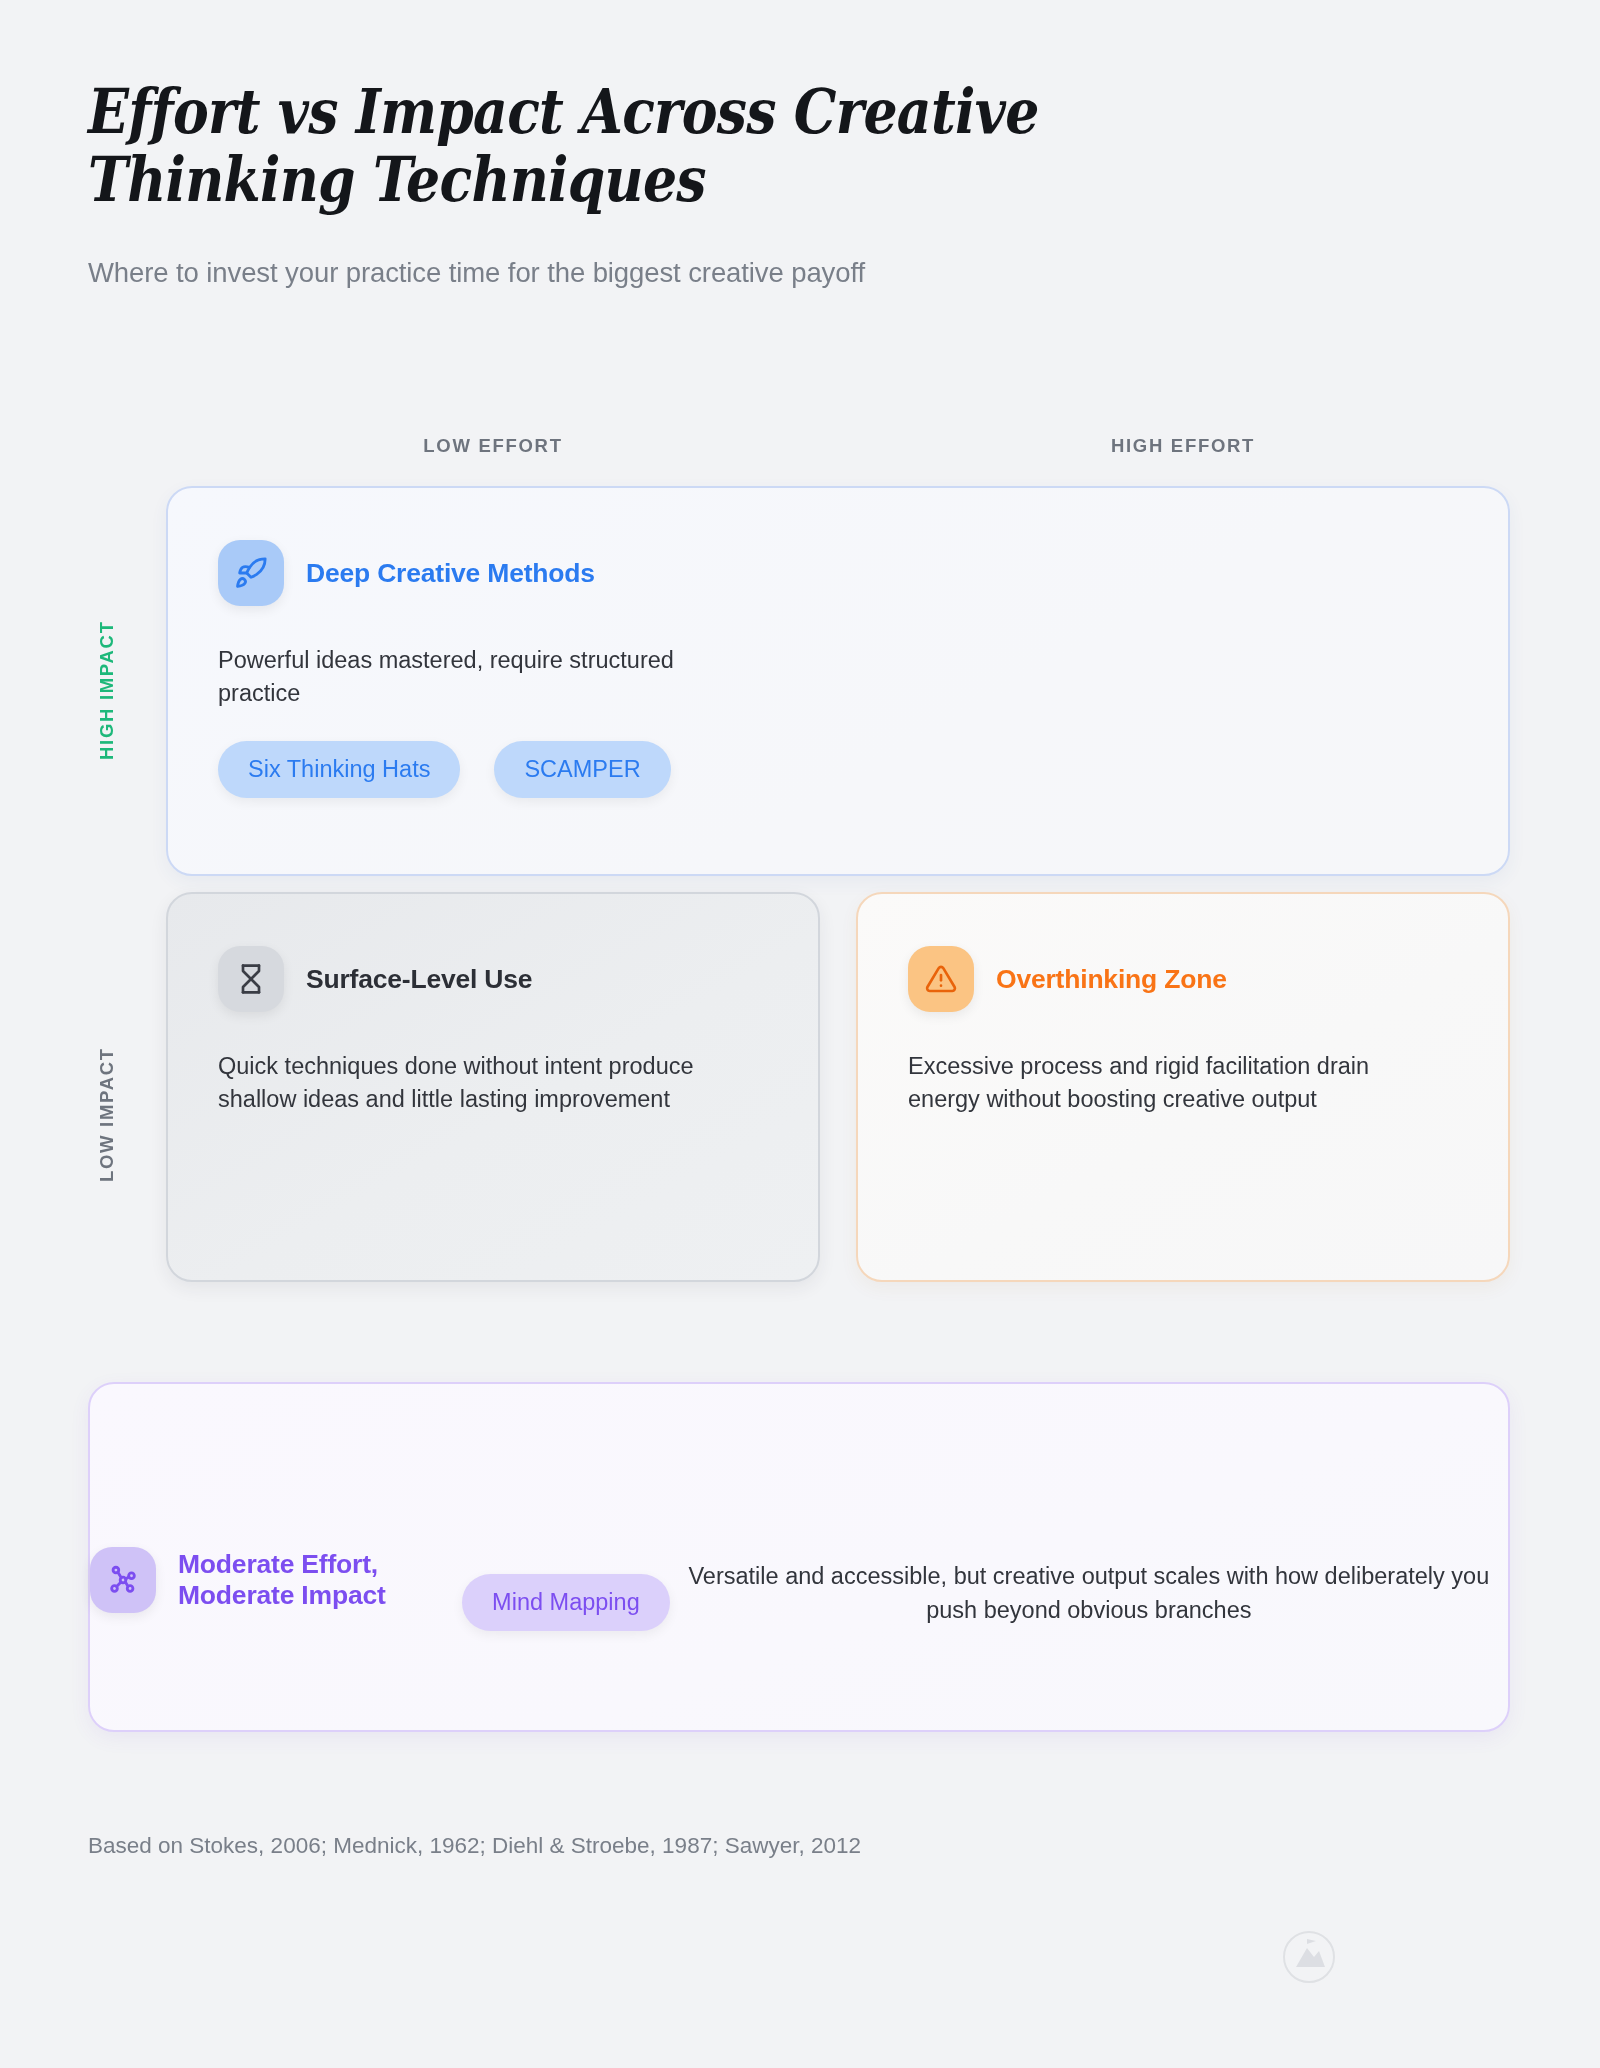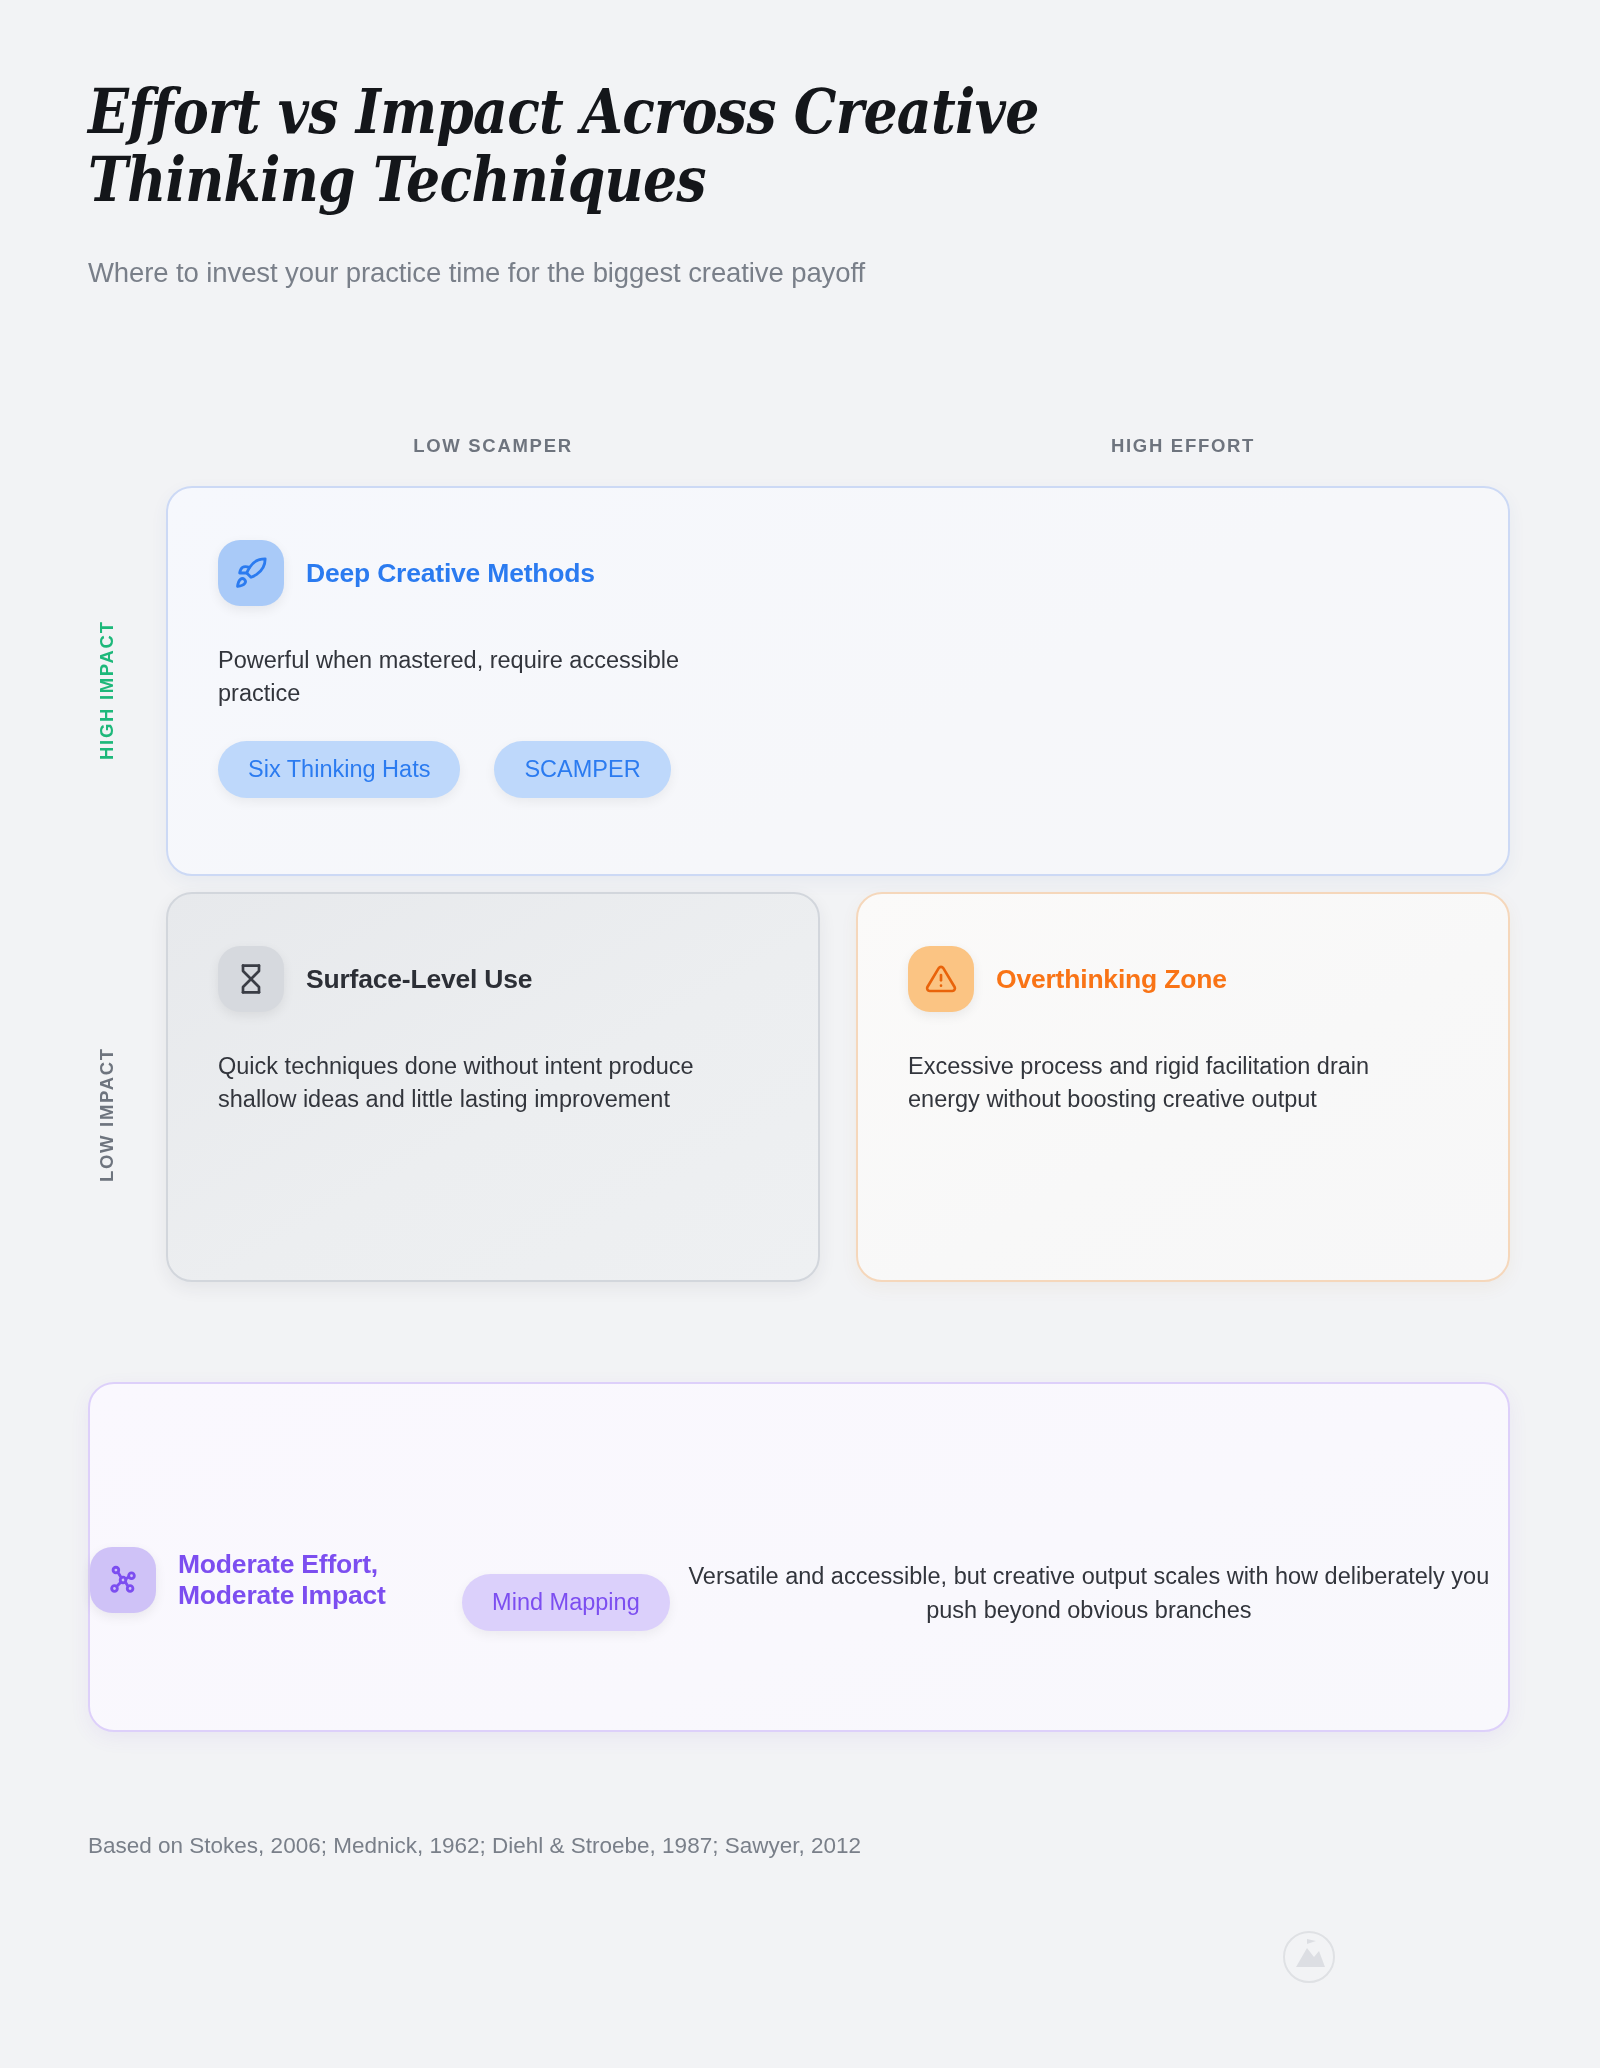--- a/index.html
+++ b/index.html
@@ -267,21 +267,21 @@
 <body>
 
 <div class="page">
 
   <div class="header">
     <div class="title">Effort vs Impact Across Creative Thinking Techniques</div>
     <div class="subtitle">Where to invest your practice time for the biggest creative payoff</div>
   </div>
 
   <div class="col-headers">
-    <div class="col-head first">LOW SCAMPER</div>
+    <div class="col-head first">LOW EFFORT</div>
     <div class="col-head">HIGH EFFORT</div>
   </div>
 
   <div class="axis-label axis-high">HIGH IMPACT</div>
   <div class="axis-label axis-low">LOW IMPACT</div>
 
   <div class="grid">
 
     <div class="grid-row row-1">
 
@@ -290,21 +290,21 @@
         <div class="card-head">
           <div class="badge badge-blue">
             <svg width="34" height="34" viewBox="0 0 24 24" fill="none" stroke="#2b7bf0" stroke-width="2" stroke-linecap="round" stroke-linejoin="round">
               <path d="M4.5 16.5c-1.5 1.26-2 5-2 5s3.74-.5 5-2c.71-.84.7-2.13-.09-2.91a2.18 2.18 0 0 0-2.91-.09z"></path>
               <path d="M12 15l-3-3a22 22 0 0 1 2-3.95A12.88 12.88 0 0 1 22 2c0 2.72-.78 7.5-6 11a22.35 22.35 0 0 1-4 2z"></path>
               <path d="M9 12H4s.55-3.03 2-4c1.62-1.08 5 0 5 0"></path>
             </svg>
           </div>
           <div class="card-title t-blue">Deep Creative Methods</div>
         </div>
-        <div class="card-desc">Powerful when mastered, require accessible practice</div>
+        <div class="card-desc">Powerful ideas mastered, require structured practice</div>
         <div class="tags">
           <div class="tag tag-blue">Six Thinking Hats</div>
           <div class="tag tag-blue">SCAMPER</div>
         </div>
       </div>
 
     </div>
 
     <div class="grid-row row-2">
 

